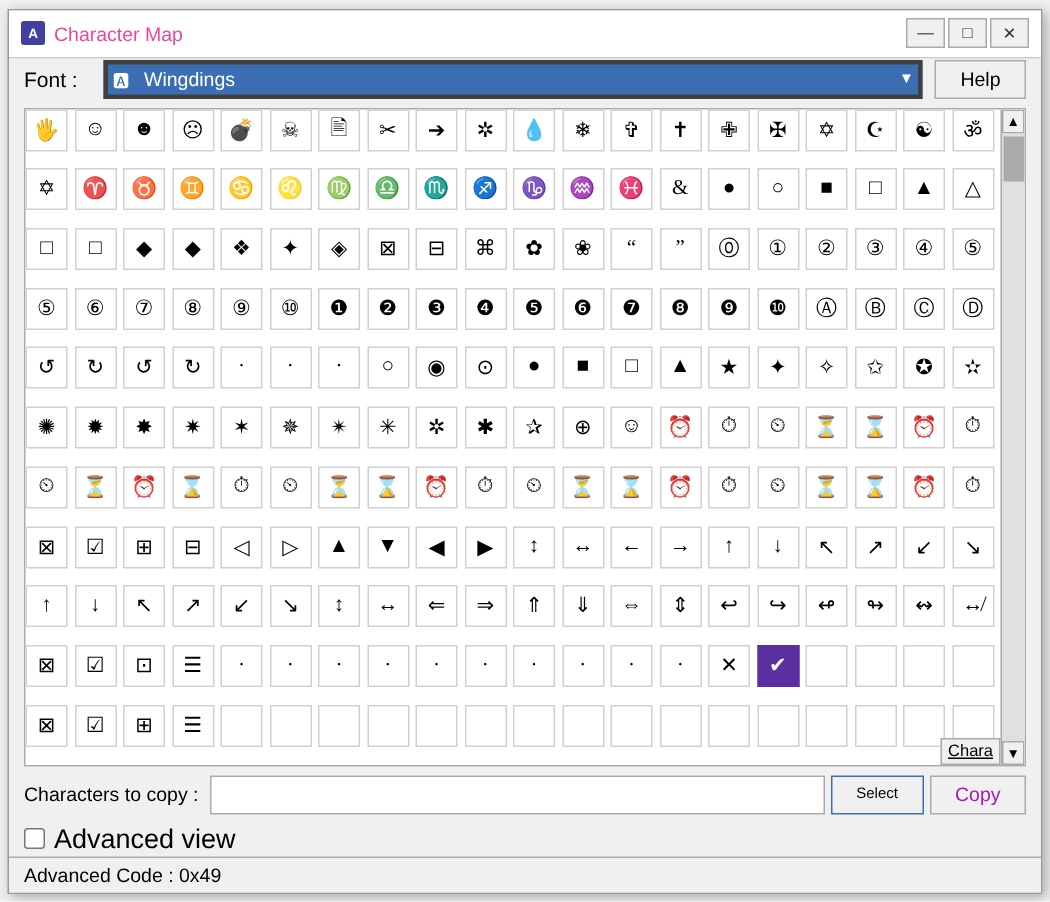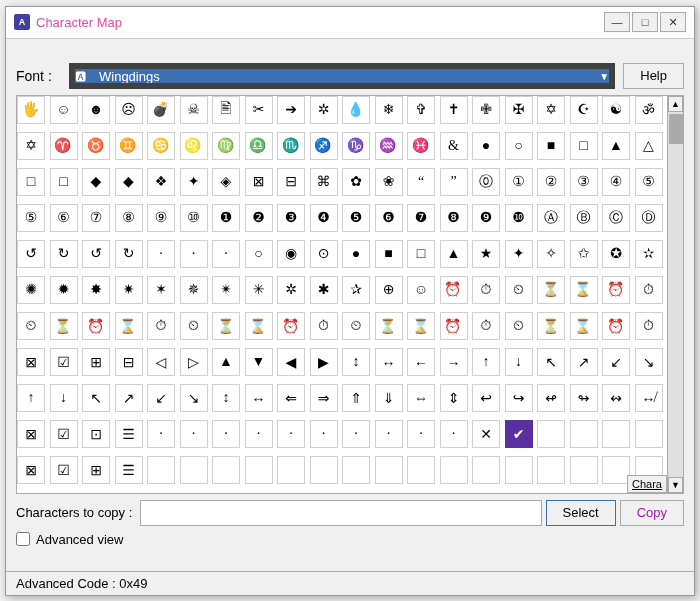--- a/index.html
+++ b/index.html
@@ -60,21 +60,21 @@
       border: 1px solid #aaa;
       cursor: pointer;
       display: flex;
       align-items: center;
       justify-content: center;
       font-size: 11px;
       color: #333;
     }
     .content {
       flex: 1;
-      padding: 24px 10px;
+      padding: 1px 10px;
       display: flex;
       flex-direction: column;
       gap: 6px;
       overflow: hidden;
     }
     .font-row {
       display: flex;
       align-items: center;
       gap: 8px;
     }
@@ -85,21 +85,21 @@
     }
     .font-select-container {
       flex: 1;
       position: relative;
     }
     .font-select {
       width: 100%;
       height: 26px;
       background: #3c6eb4;
       color: white;
-      border: 6px solid #404040;
+      border: 3px solid #404040;
       padding: 0 24px 0 24px;
       font-size: 13px;
       appearance: none;
       cursor: pointer;
     }
     .font-select-icon {
       position: absolute;
       left: 6px;
       top: 50%;
       transform: translateY(-50%);
@@ -214,21 +214,21 @@
       padding: 0 4px;
       font-size: 13px;
       background: white;
     }
     .select-btn {
       height: 26px;
       padding: 0 16px;
       background: #f0f0f0;
       border: 1px solid #3c6eb4;
       cursor: pointer;
-      font-size: 13px;
+      font-size: 10px;
       color: #000;
     }
     .copy-btn {
       height: 26px;
       padding: 0 16px;
       background: #f0f0f0;
       border: 1px solid #aaa;
       cursor: pointer;
       font-size: 13px;
       color: #a21caf;
@@ -239,21 +239,21 @@
       gap: 6px;
     }
     .advanced-checkbox {
       width: 14px;
       height: 14px;
       border: 1px solid #aaa;
       background: white;
       cursor: pointer;
     }
     .advanced-label {
-      font-size: 13px;
+      font-size: 18px;
     }
     .status-bar {
       border-top: 1px solid #aaa;
       padding: 4px 10px;
       background: #f0f0f0;
       font-size: 13px;
       font-weight: 500;
     }
   </style>
 </head>

